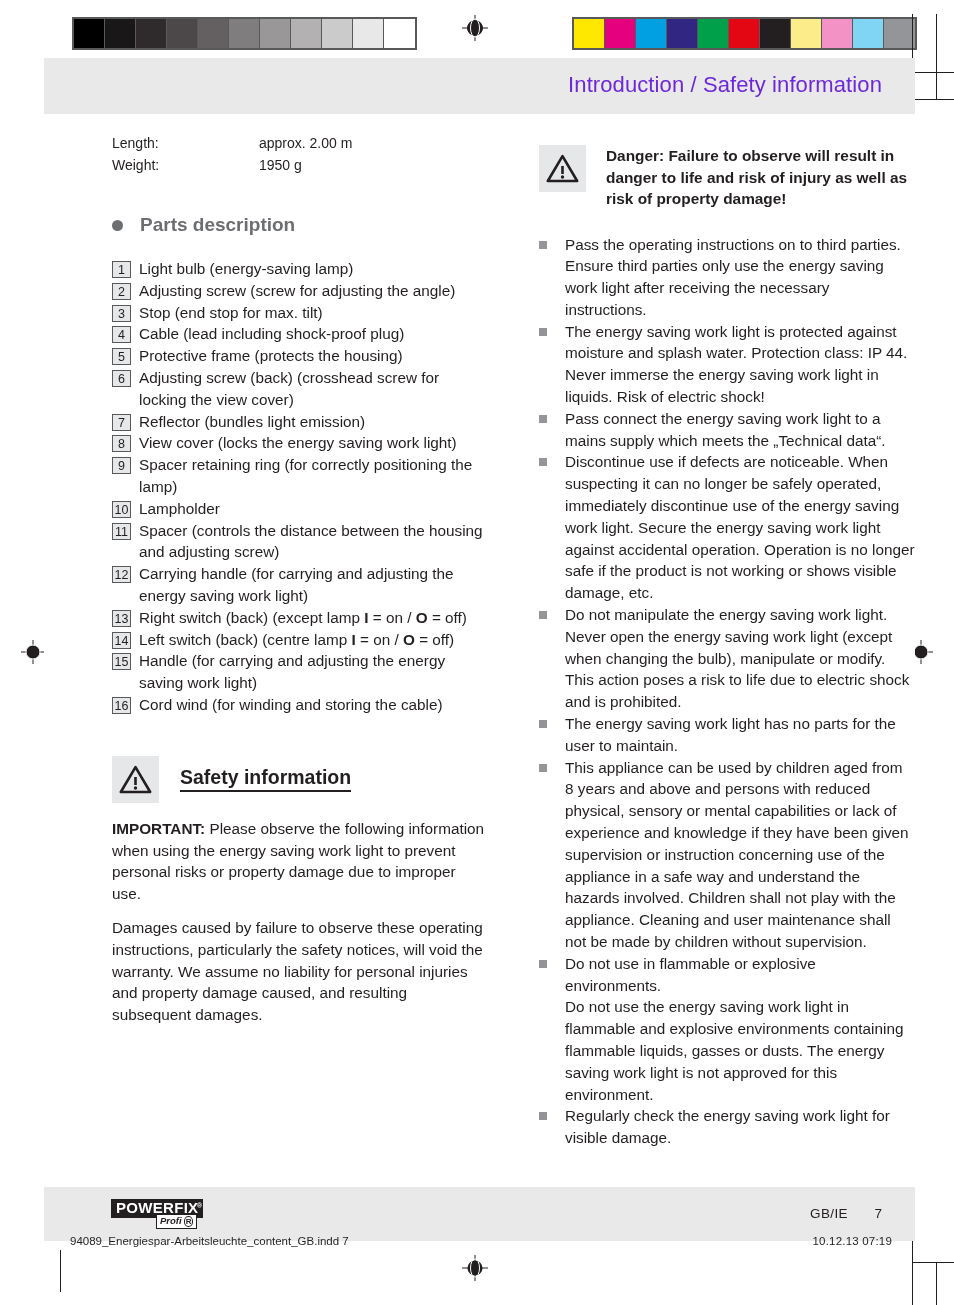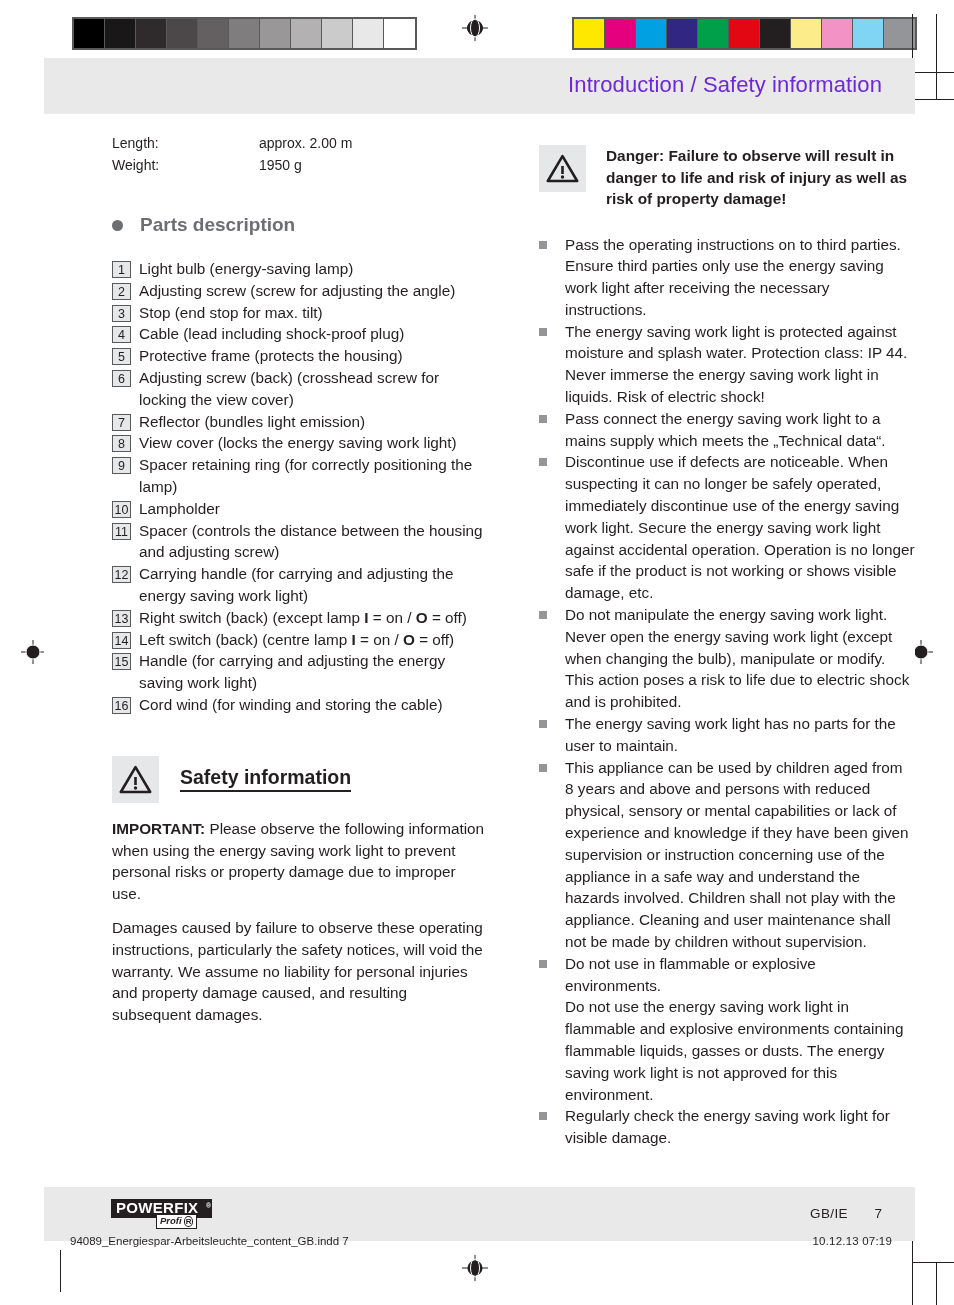--- a/index.html
+++ b/index.html
@@ -227,21 +227,21 @@
     position: absolute;
     left: 67px; top: 12px;
     width: 94px;
   }
   #brand-main {
     background: #231f20;
     color: #ffffff;
     font-size: 15px;
     font-weight: bold;
     letter-spacing: .3px;
-    padding: 1px 14px 2px 5px;
+    padding: 1px 5px 2px 5px;
     display: inline-block;
     line-height: 16px;
     position: relative;
   }
   #brand-reg {
     position: absolute;
     right: 1px; top: -1px;
     font-size: 7px;
     color: #ffffff;
   }

